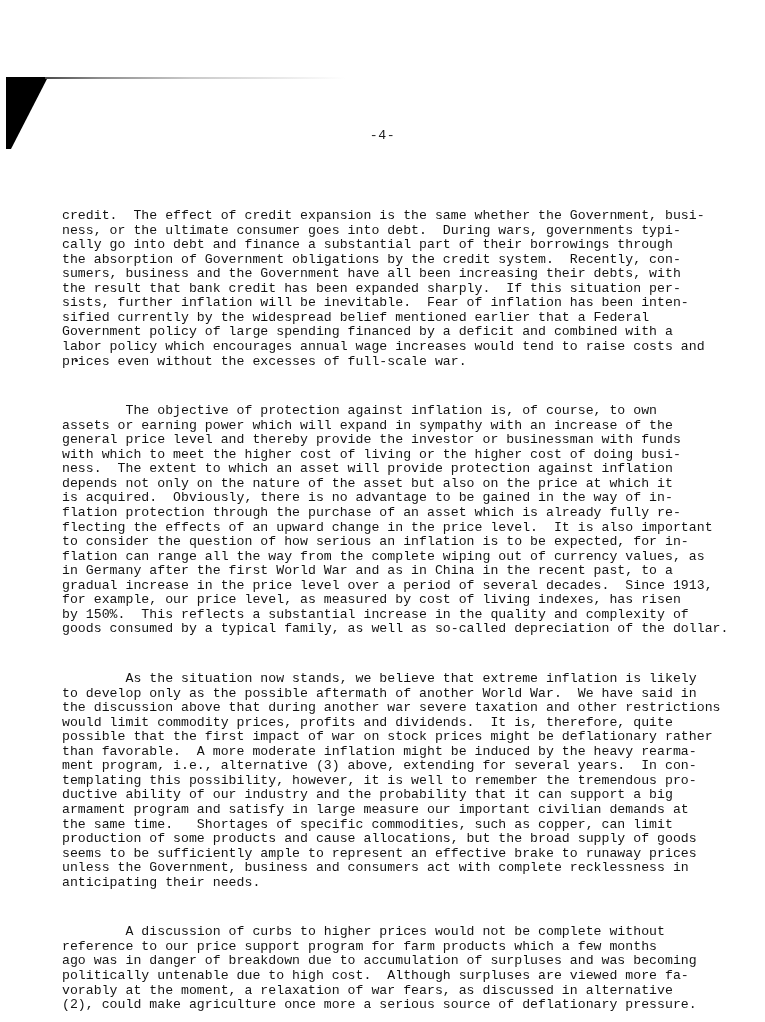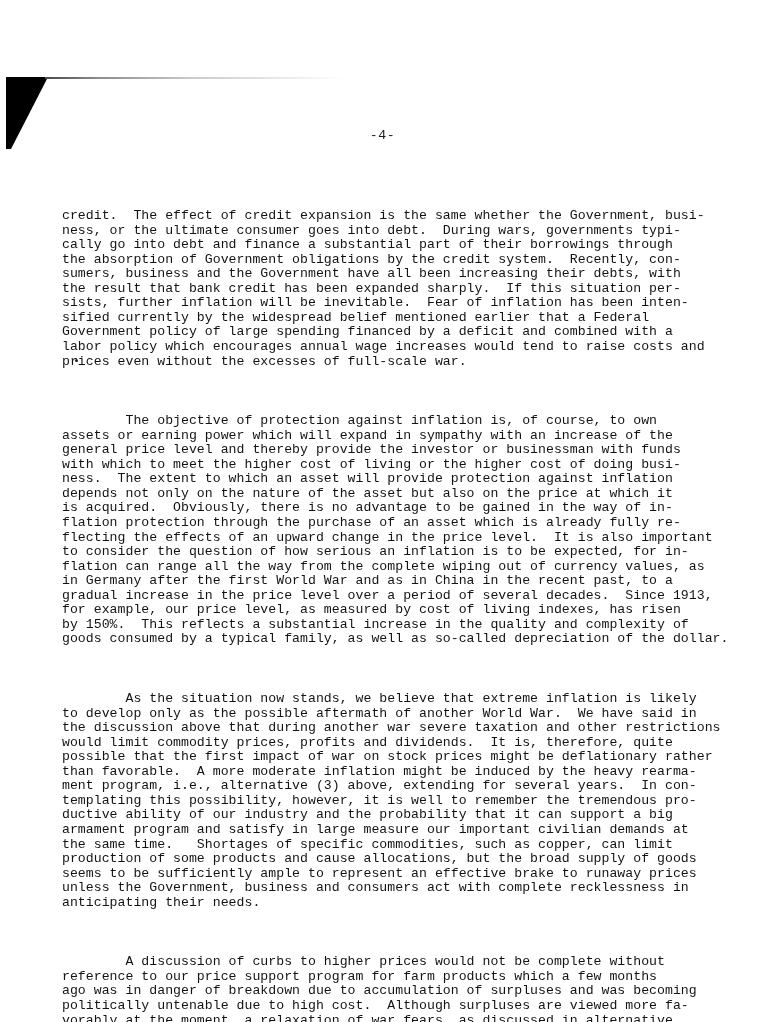--- a/index.html
+++ b/index.html
@@ -65,21 +65,21 @@
   }
 
   .para {
     margin: 0;
     padding: 0;
     white-space: pre;
     font: inherit;
     color: inherit;
   }
   .para + .para {
-    margin-top: 16px;
+    margin-top: 6px;
   }
 
   
   .ink-speck {
     position: absolute;
     left: 75px;
     top: 359px;
     width: 3px;
     height: 3px;
     background: #1a1a1a;

